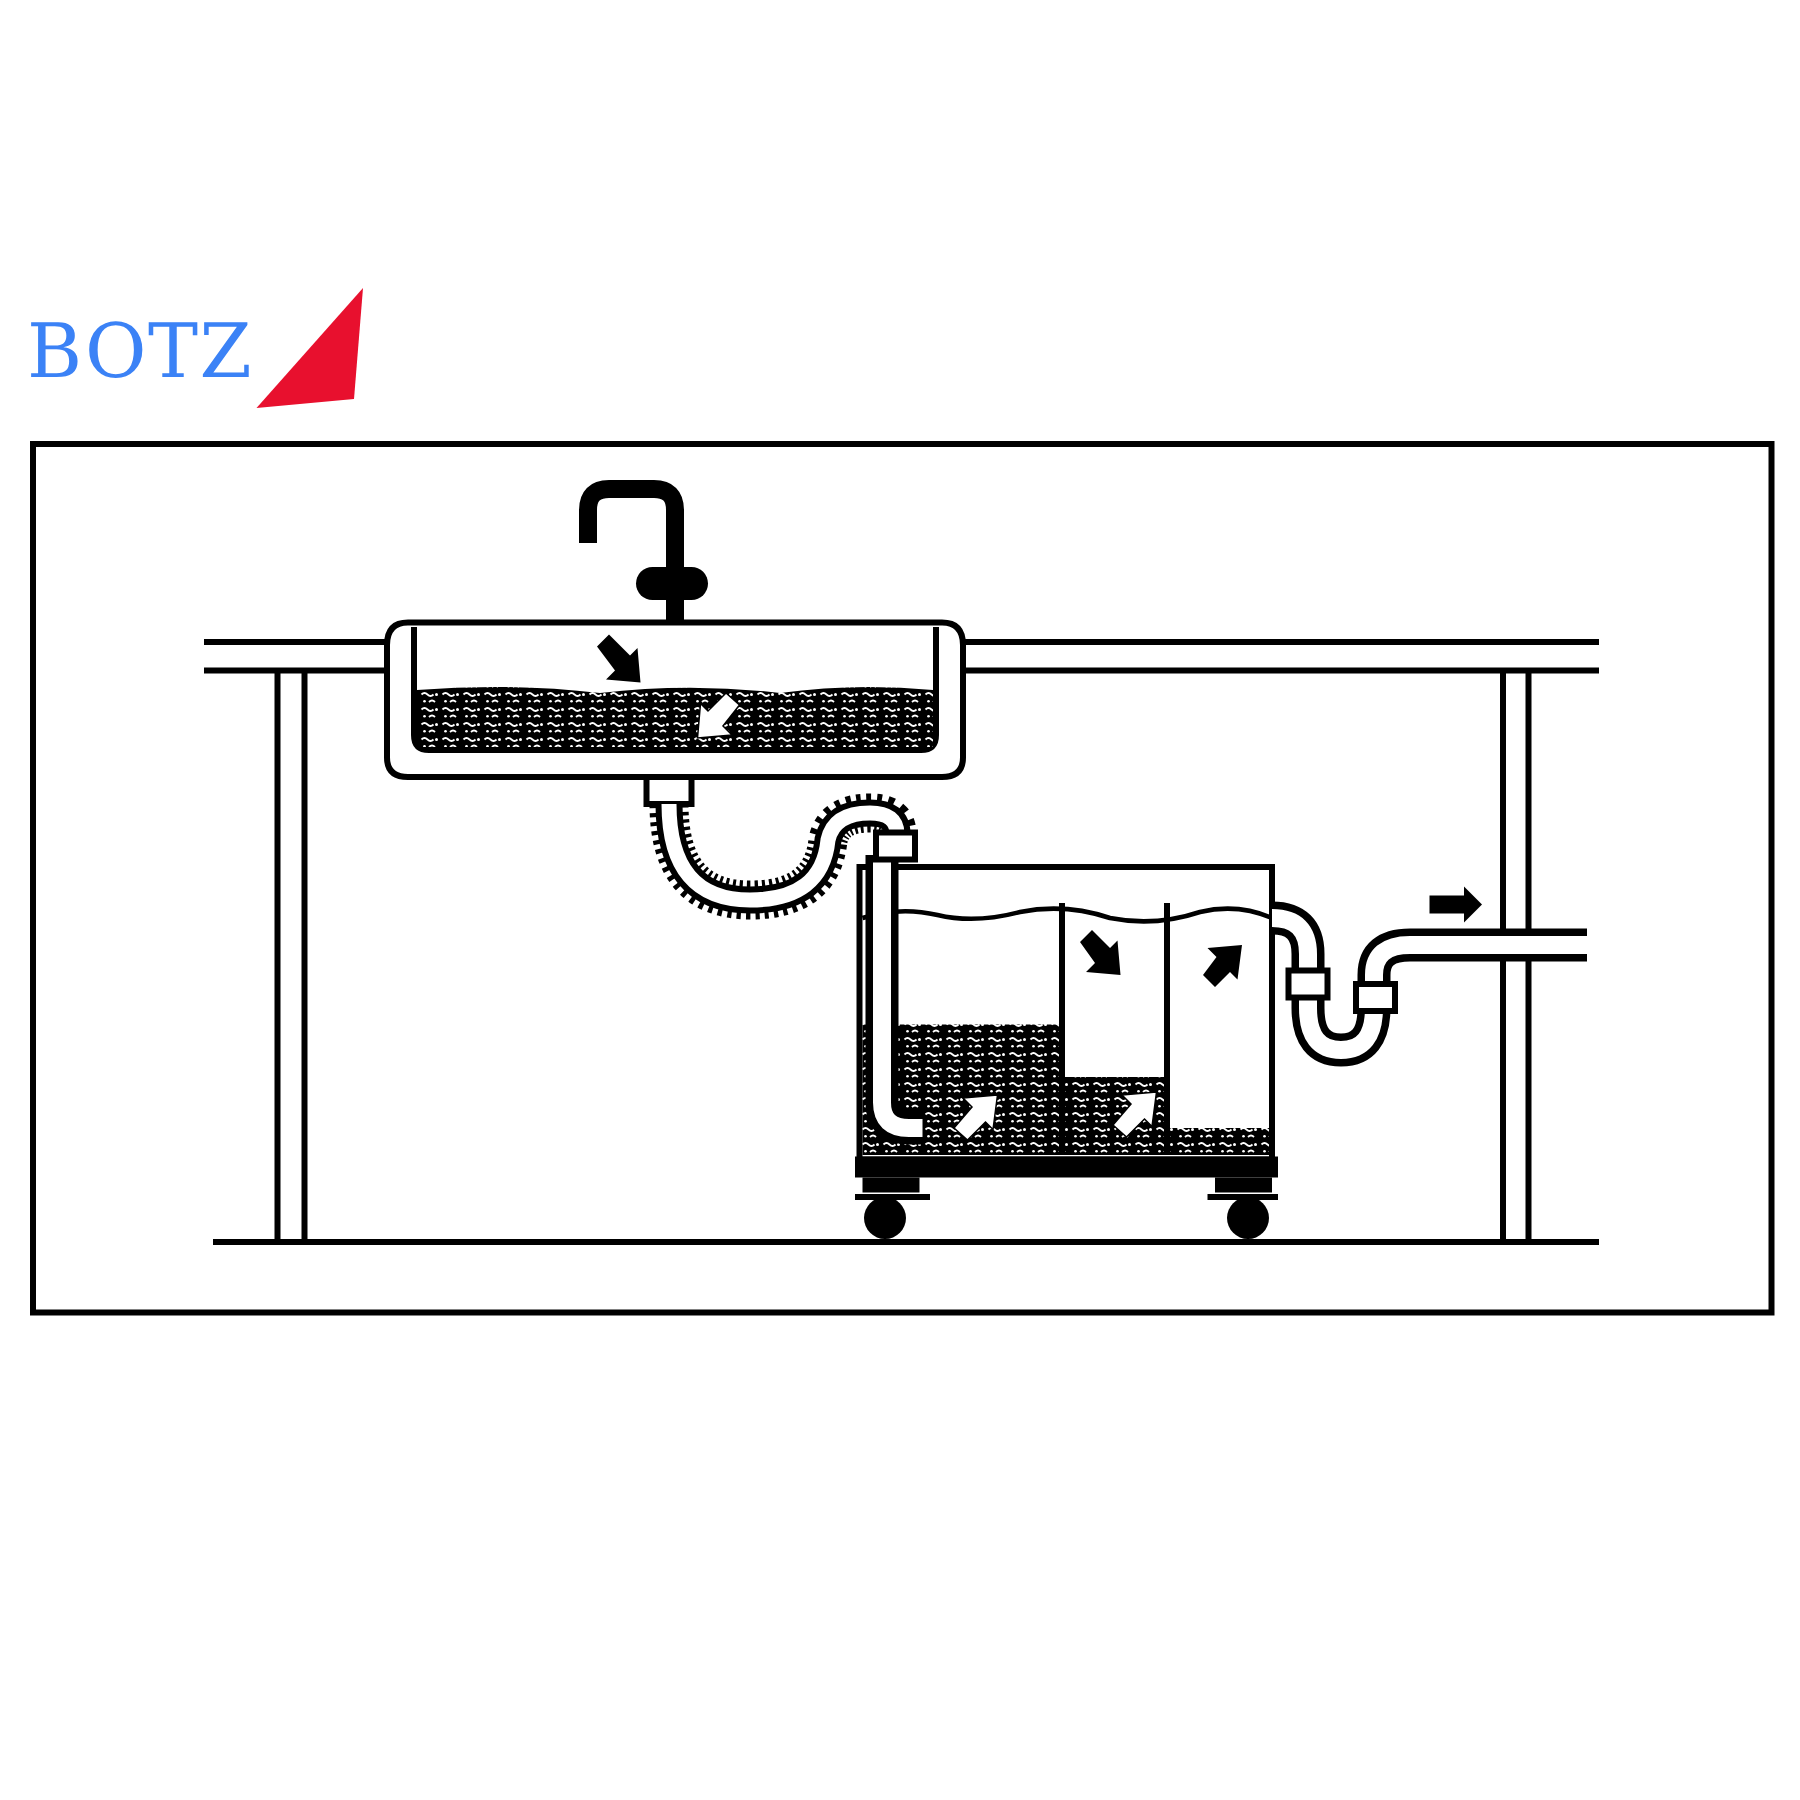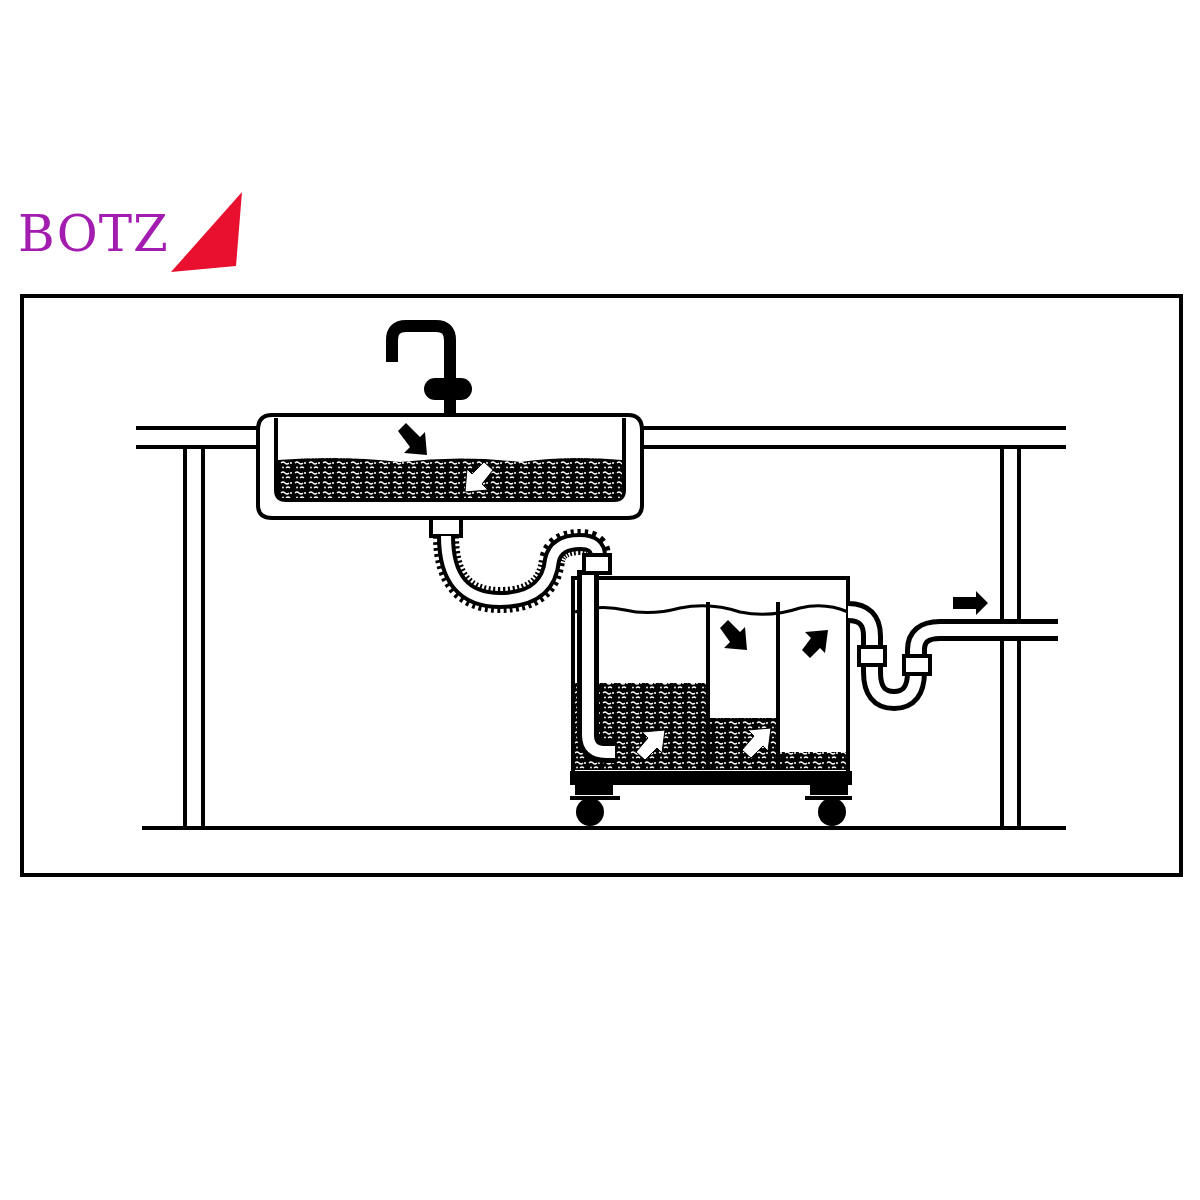--- a/index.html
+++ b/index.html
@@ -1,18 +1,18 @@
 <!DOCTYPE html>
 <html><head>
   <meta charset="utf-8">
   <style>
     html, body { margin: 0; padding: 0; background: #ffffff; }
     body { width: 1200px; height: 1200px; position: relative; overflow: hidden; font-family: "Liberation Serif", serif; }
     .logo { position: absolute; left: 18px; top: 190px; width: 230px; height: 85px; }
-    .logo-text { position: absolute; left: 0; top: 14px; font-family: "DejaVu Serif", "Liberation Serif", serif; font-size: 50px; color: #a21caf; letter-spacing: 1px; line-height: 60px; }
+    .logo-text { position: absolute; left: 0; top: 14px; font-family: "DejaVu Serif", "Liberation Serif", serif; font-size: 50px; color: #3b82f6; letter-spacing: 1px; line-height: 60px; }
     .logo-tri { position: absolute; left: 0; top: 0; }
     .diagram { position: absolute; left: 0; top: 0; }
   </style>
 </head>
 <body>
 
 <div class="logo">
   <span class="logo-text">BOTZ</span>
   <svg class="logo-tri" width="230" height="85">
     <polygon points="224,2 218,76 153,82" fill="#e8102e"></polygon>

